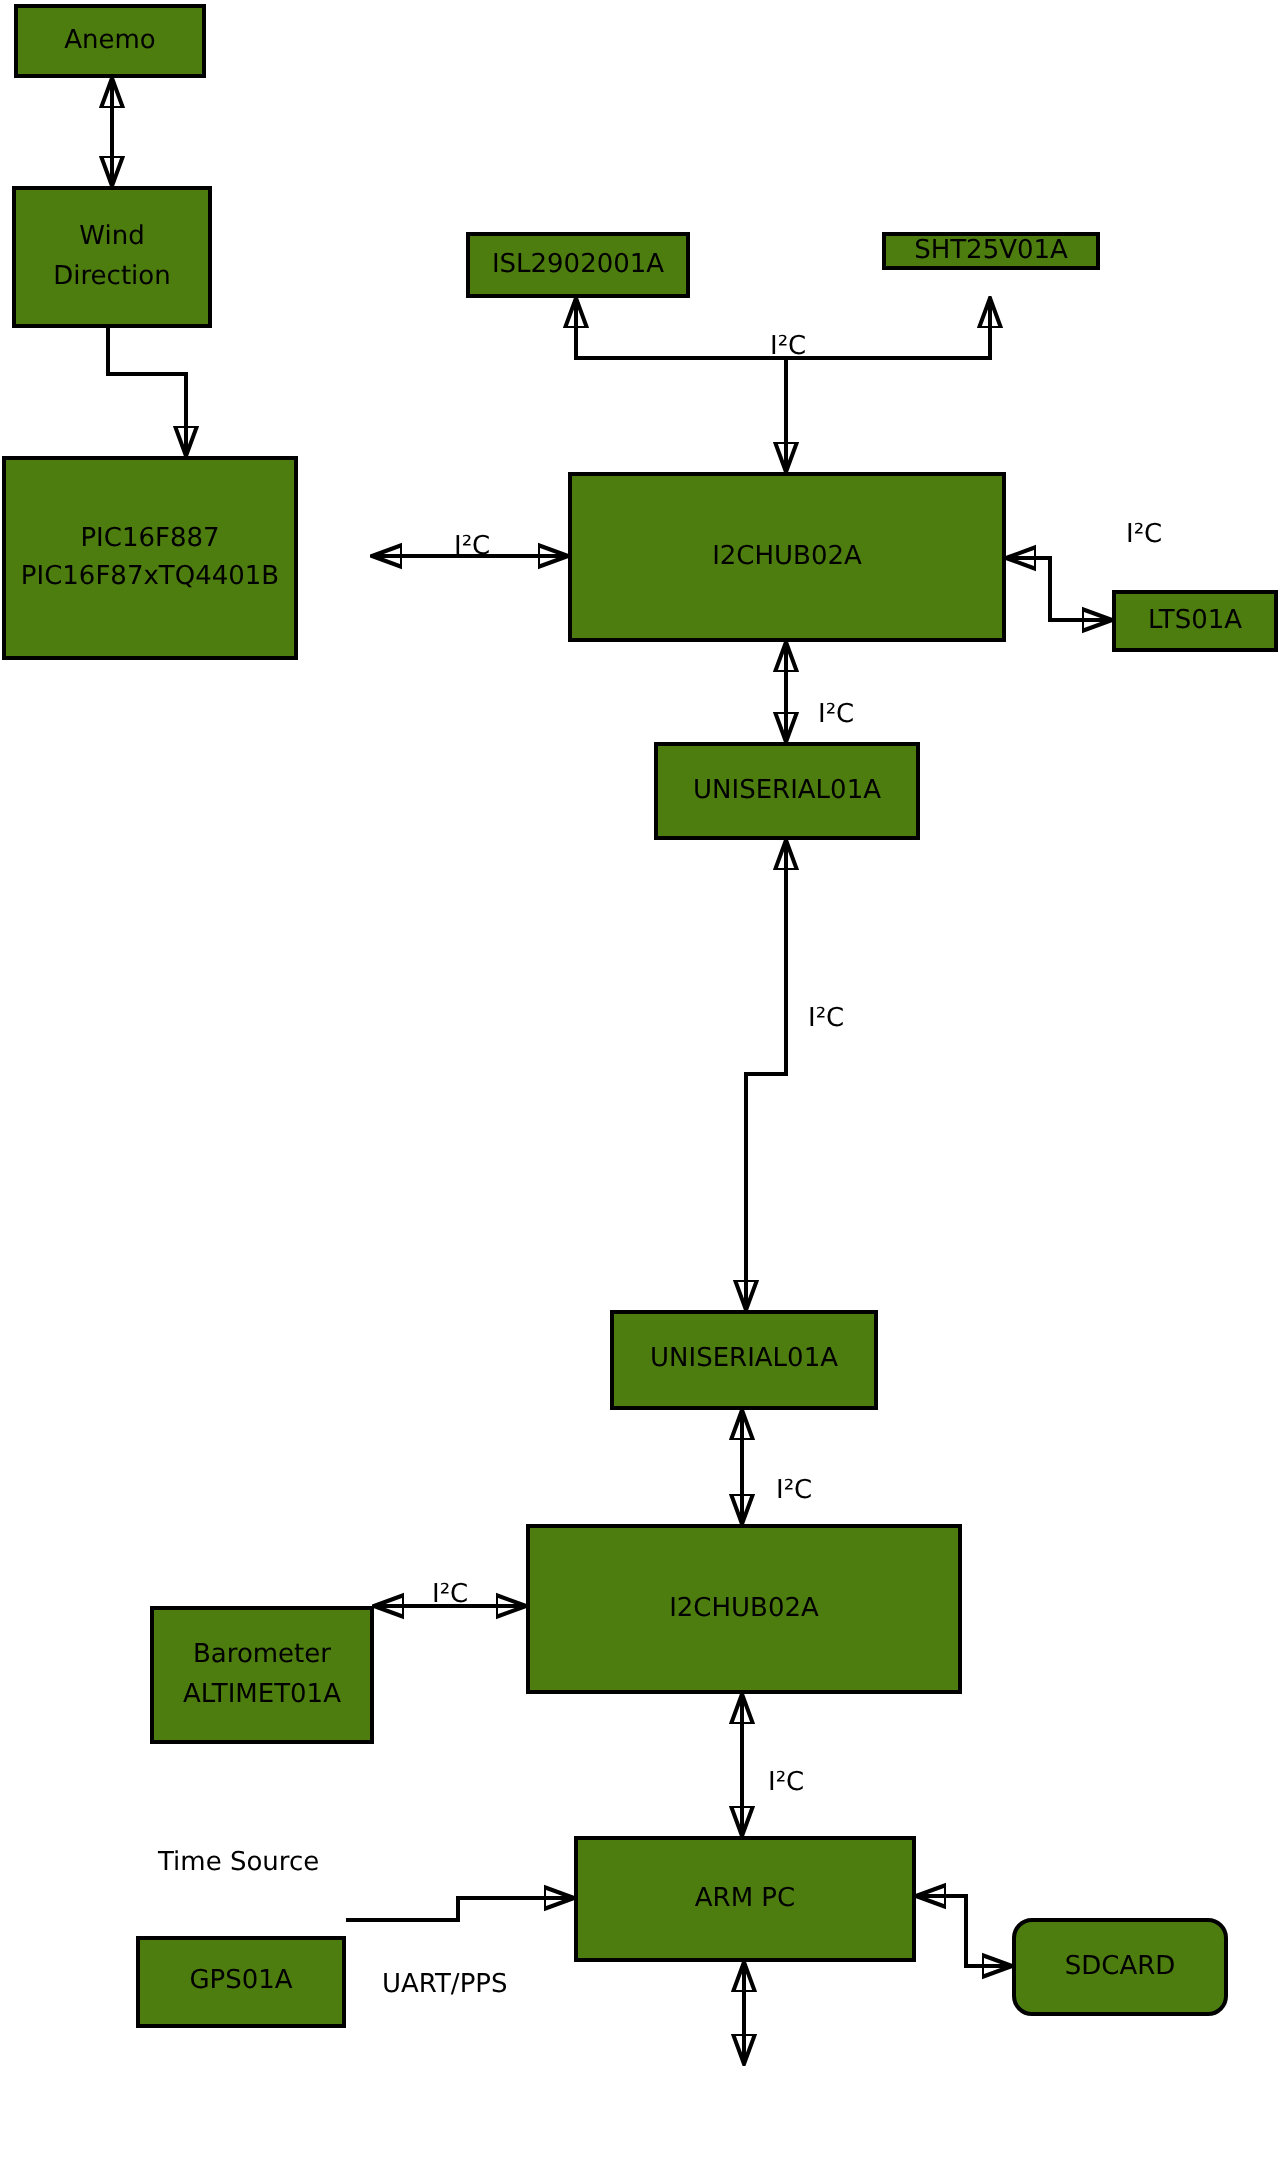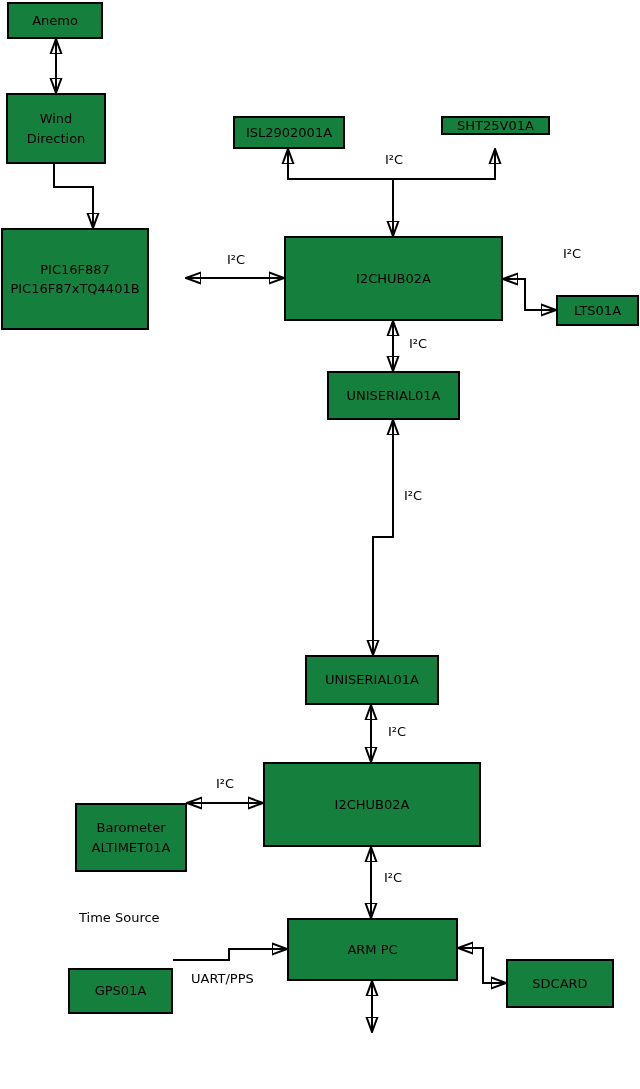--- a/index.html
+++ b/index.html
@@ -21,52 +21,53 @@
   }
   #wires path {
     fill: none;
     stroke: #000000;
     stroke-width: 2px;
   }
   .node {
     position: absolute;
     box-sizing: border-box;
     border: 2px solid #000000;
-    background: #15803d;
+    background: #4d7c0f;
     display: flex;
     align-items: center;
     justify-content: center;
     text-align: center;
     font-size: 13px;
     line-height: 1.5;
     color: #000000;
     white-space: pre-line;
   }
   .edge-label {
     position: absolute;
     font-size: 13px;
     line-height: 1.2;
     color: #000000;
     white-space: nowrap;
+    margin-top: 14px;
   }
   
   #n-anemo        { left: 7px;   top: 2px;    width: 96px;  height: 37px; }
   #n-wind         { left: 6px;   top: 93px;   width: 100px; height: 71px; }
   #n-pic          { left: 1px;   top: 228px;  width: 148px; height: 102px; }
   #n-isl          { left: 233px; top: 116px;  width: 112px; height: 33px; }
   #n-sht          { left: 441px; top: 116px;  width: 109px; height: 19px; }
   #n-hub1         { left: 284px; top: 236px;  width: 219px; height: 85px; }
   #n-lts          { left: 556px; top: 295px;  width: 83px;  height: 31px; }
   #n-uni1         { left: 327px; top: 371px;  width: 133px; height: 49px; }
   #n-uni2         { left: 305px; top: 655px;  width: 134px; height: 50px; }
   #n-hub2         { left: 263px; top: 762px;  width: 218px; height: 85px; }
   #n-baro         { left: 75px;  top: 803px;  width: 112px; height: 69px; }
   #n-armpc        { left: 287px; top: 918px;  width: 171px; height: 63px; }
   #n-gps          { left: 68px;  top: 968px;  width: 105px; height: 46px; }
-  #n-sdcard       { left: 506px; top: 959px;  width: 108px; height: 49px; }
+  #n-sdcard       { left: 506px; top: 959px;  width: 108px; height: 49px; border-radius: 10px; }
   #n-usb          { left: 282px; top: 1032px; width: 178px; height: 56px; }
   
   #l-i2c-sensors   { left: 385px; top: 152px; }
   #l-i2c-pic-hub   { left: 227px; top: 252px; }
   #l-i2c-hub-lts   { left: 563px; top: 246px; }
   #l-i2c-hub-uni1  { left: 409px; top: 336px; }
   #l-i2c-link      { left: 404px; top: 488px; }
   #l-i2c-uni2-hub2 { left: 388px; top: 724px; }
   #l-i2c-baro      { left: 216px; top: 776px; }
   #l-i2c-hub2-arm  { left: 384px; top: 870px; }

